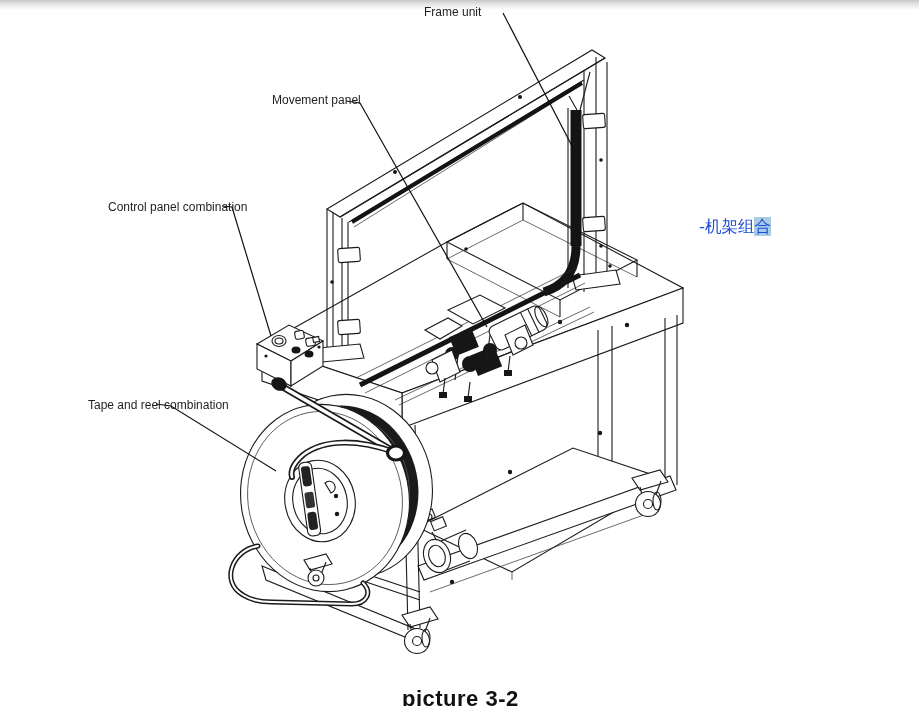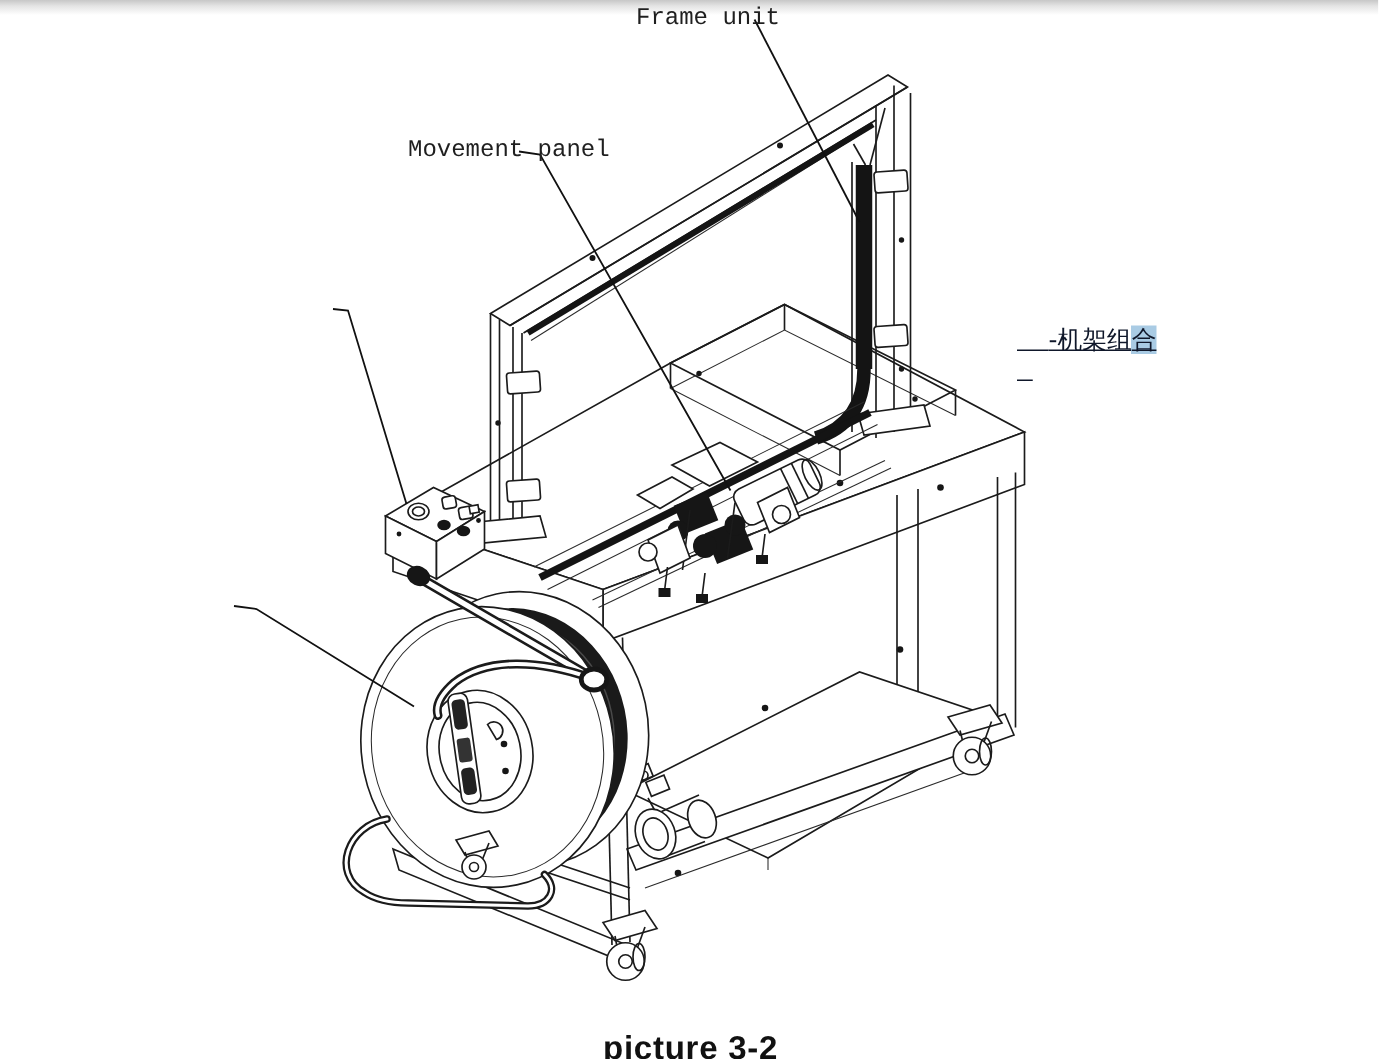--- a/index.html
+++ b/index.html
@@ -6,27 +6,27 @@
   .page{
     position:relative;width:919px;height:706px;background:#ffffff;
     overflow:hidden;font-family:"Liberation Sans",sans-serif;
   }
   .page-top-shadow{
     position:absolute;left:0;top:0;width:919px;height:10px;
     background:linear-gradient(180deg,#c7c7c7 0%,#e4e4e4 40%,#ffffff 100%);
   }
   .callout{
     position:absolute;color:#1f1f1f;
-    font-family:Liberation Mono, monospace;
-    font-size:16px;line-height:17px;white-space:pre;
+    font-family:Liberation Sans, sans-serif;
+    font-size:12px;line-height:17px;white-space:pre;
   }
   .cn-label{
-    position:absolute;color:#0f172a;
+    position:absolute;color:#1d4ed8;
     font-family:"DejaVu Sans",sans-serif;
-    font-size:16.5px;line-height:20px;white-space:pre;text-decoration:underline;
+    font-size:16.5px;line-height:20px;white-space:pre;
   }
   .cn-label .hl{background:#a9cbe4;}
   .caption{
     position:absolute;left:402px;top:686px;color:#111;
     font-family:"Liberation Sans",sans-serif;
     font-size:22px;font-weight:bold;letter-spacing:.5px;white-space:pre;
   }
   svg{position:absolute;left:0;top:0;}
   .ln{stroke:#1b1b1b;stroke-width:1.1;fill:none;}
   .lnf{stroke:#1b1b1b;stroke-width:1.1;fill:#ffffff;}
@@ -257,21 +257,23 @@
       <path class="leader" d="M346,101 L360,103 L487,327"></path>
       <path class="leader" d="M222,206 L232,207 L271,336"></path>
       <path class="leader" d="M156,404 L171,406 L276,471"></path>
     </g>
   </svg>
 
   <div class="callout" style="left:424px;top:4px;">Frame unit</div>
 
   <div class="callout" style="left:272px;top:92px;">Movement panel</div>
 
+  <div class="callout" style="left:108px;top:199px;">Control panel combination</div>
 
   <div class="cn-label" style="left:678px;top:197px;">
     <span>-机架组</span><span class="hl">合</span>
   </div>
 
+  <div class="callout" style="left:88px;top:397px;">Tape and reel combination</div>
 
 
   <div class="caption">picture 3-2</div>
 </div>
 
 </body></html>

